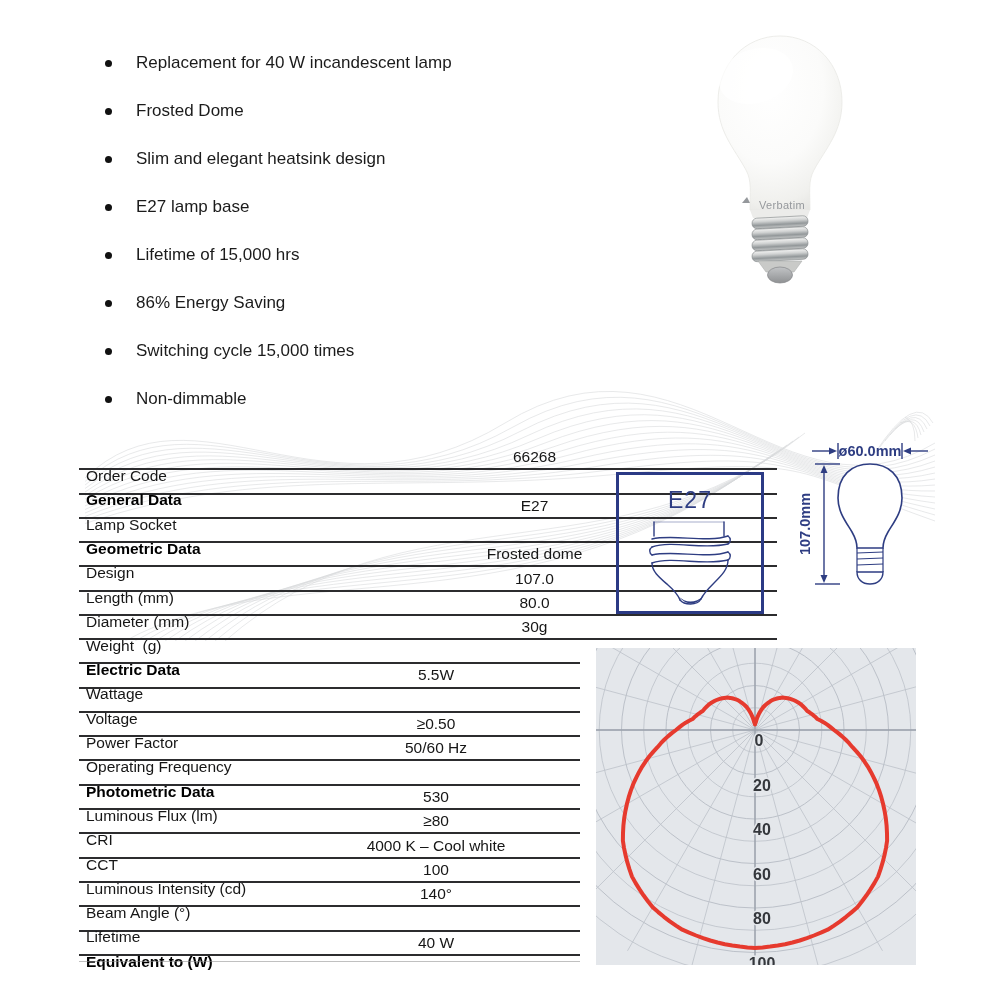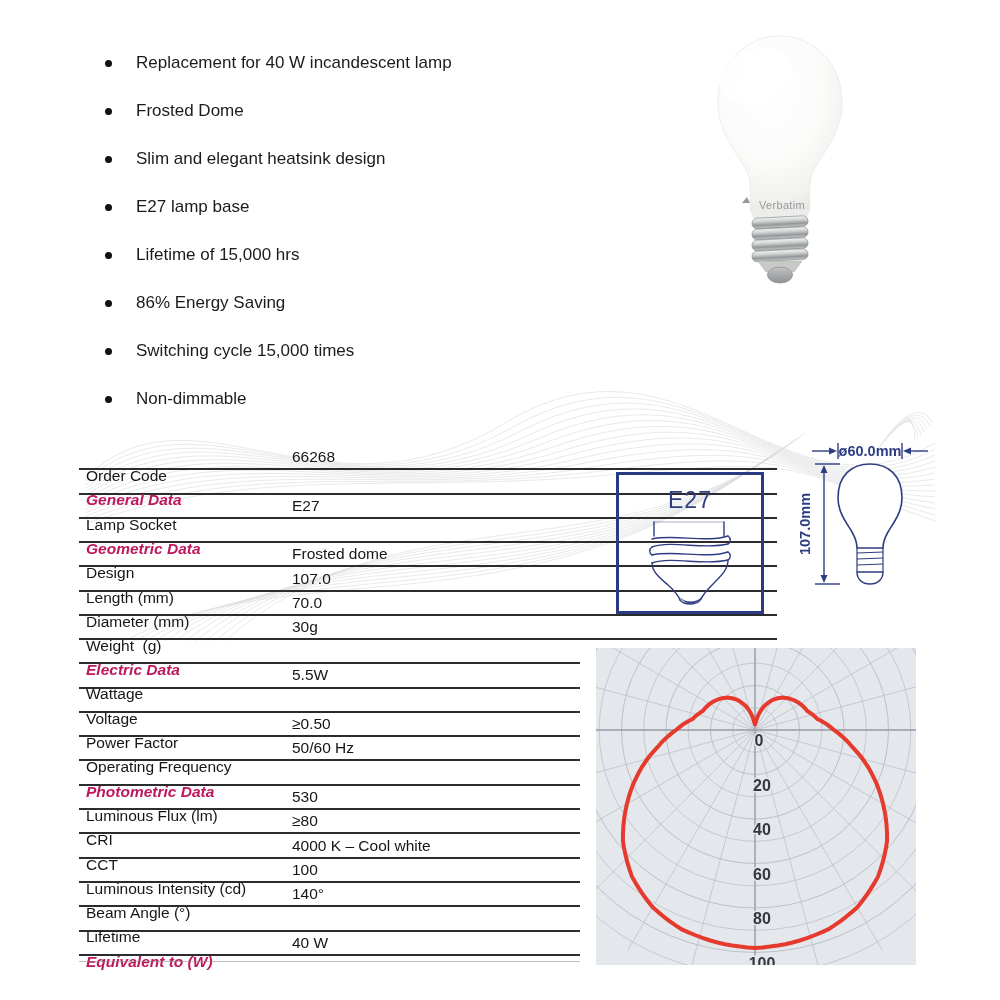--- a/index.html
+++ b/index.html
@@ -15,22 +15,22 @@
 
   
   #waves{position:absolute;left:85px;top:383px;}
 
   
   #spec-upper{position:absolute;left:79px;top:446px;width:698px;}
   #spec-lower{position:absolute;left:79px;top:640px;width:501px;}
   .spec-row{display:flex;align-items:center;height:24.3px;box-sizing:border-box;
             border-bottom:2px solid #2c2c2e;font-size:15.5px;background:transparent;}
   .spec-row .lbl{width:206px;padding-left:7px;flex:none;white-space:pre;margin-top:38px;}
-  .spec-row .val{flex:1;white-space:pre;}
-  .spec-row.section .lbl{color:#be185d;font-weight:bold;font-style:italic;}
+  .spec-row .val{flex:1;white-space:pre;text-align:center;}
+  .spec-row.section .lbl{color:#000000;font-weight:bold;}
   #table-bottom-echo{position:absolute;left:79px;top:961px;width:501px;height:1px;background:#8d8d8d;opacity:.55;}
 
   
   #e27-box{position:absolute;left:616px;top:472px;width:148px;height:142px;
            border:3px solid #2b3a85;box-sizing:border-box;background:transparent;}
   #e27-label{position:absolute;left:0;right:0;top:12px;text-align:center;
              color:#2e3d82;font-size:23px;letter-spacing:1px;}
   #e27-screw{position:absolute;left:0;top:0;}
 
   
@@ -175,21 +175,21 @@
     <div class="spec-row">
       <span class="lbl">Design</span>
       <span class="val">Frosted dome</span>
     </div>
     <div class="spec-row">
       <span class="lbl">Length (mm)</span>
       <span class="val">107.0</span>
     </div>
     <div class="spec-row">
       <span class="lbl">Diameter (mm)</span>
-      <span class="val">70.0</span>
+      <span class="val">80.0</span>
     </div>
     <div class="spec-row">
       <span class="lbl">Weight  (g)</span>
       <span class="val">30g</span>
     </div>
   </div>
 <div id="spec-lower">
     <div class="spec-row section">
       <span class="lbl">Electric Data</span>
       <span class="val"></span>

